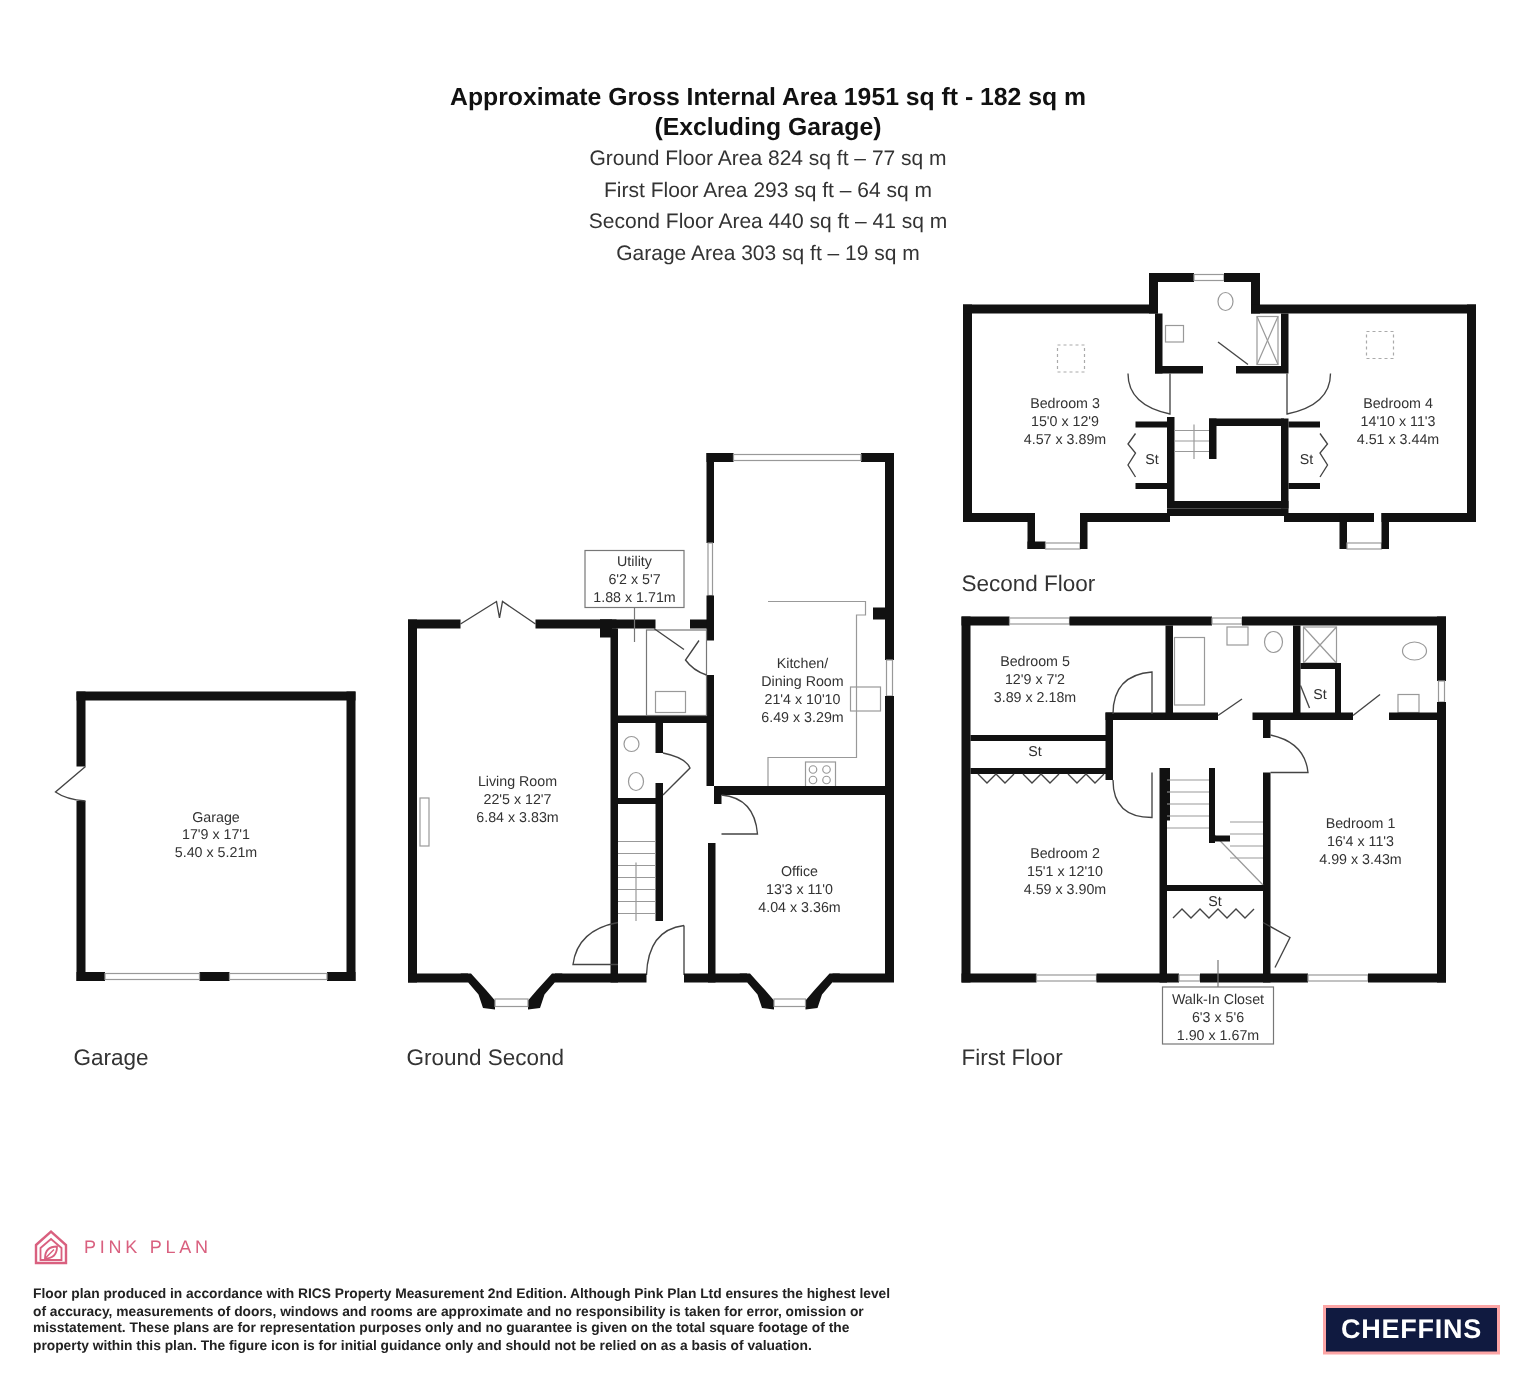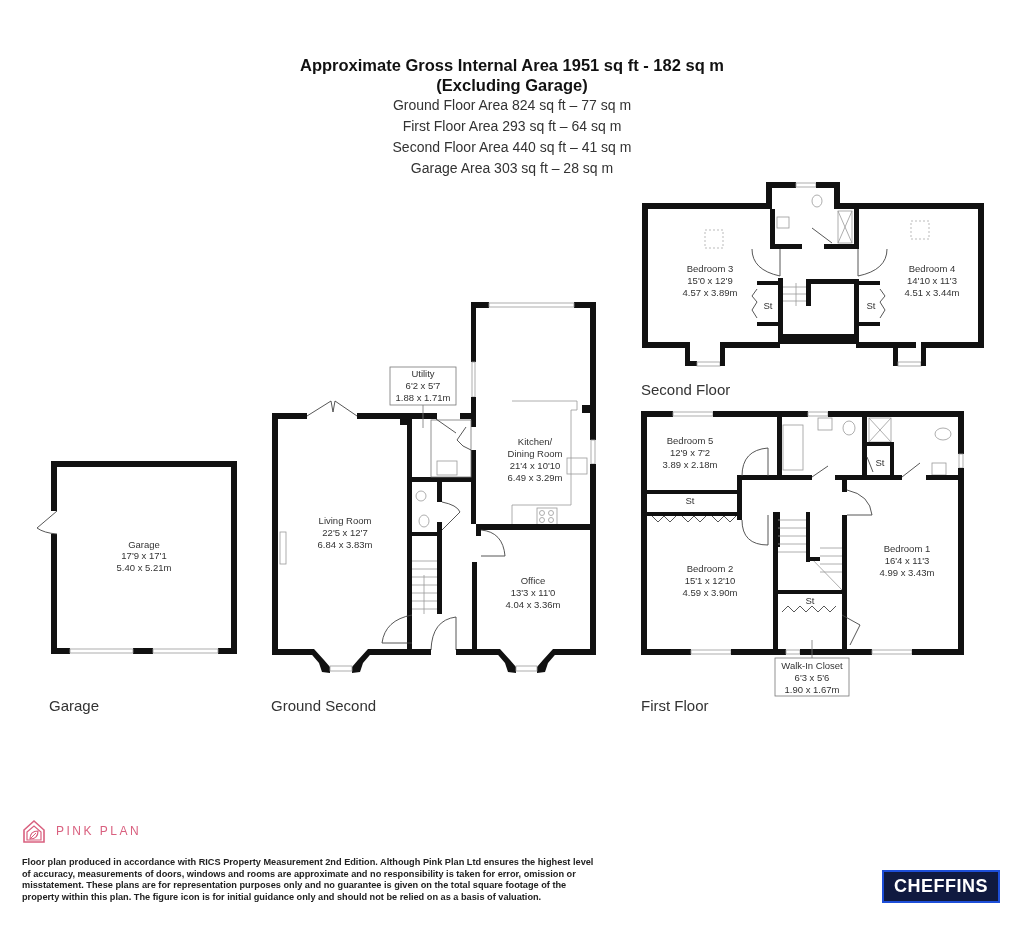--- a/index.html
+++ b/index.html
@@ -13,33 +13,33 @@
   .plan-svg { position: absolute; left: 0; top: 0; width: 1024px; height: 928px; }
   .plan-svg text { font-family: "Liberation Sans", sans-serif; fill: #333; }
 
   .floor-label { position: absolute; font-size: 15px; color: #333; }
 
   .logo { position: absolute; left: 22px; top: 818px; display: flex; align-items: center; gap: 10px; }
   .logo .logo-text { color: #d9607f; font-size: 12px; letter-spacing: 2.5px; }
 
   .disclaimer { position: absolute; left: 22px; top: 857px; width: 580px; font-size: 9.2px; line-height: 11.6px; color: #222; font-weight: bold; }
 
-  .cheffins { position: absolute; left: 882px; top: 870px; width: 118px; height: 33px; background: #1d4ed8; padding: 2px; }
+  .cheffins { position: absolute; left: 882px; top: 870px; width: 118px; height: 33px; background: #fca5a5; padding: 2px; }
   .cheffins .inner { width: 100%; height: 100%; background: #101a40; color: #fff; font-weight: bold; font-size: 18px; display: flex; align-items: center; justify-content: center; letter-spacing: 0.5px; }
 </style>
 </head>
 <body>
 
 <div class="header">
   <div class="title-bold">Approximate Gross Internal Area 1951 sq ft - 182 sq m</div>
   <div class="title-bold">(Excluding Garage)</div>
   <div class="area-line">Ground Floor Area 824 sq ft – 77 sq m</div>
   <div class="area-line">First Floor Area 293 sq ft – 64 sq m</div>
   <div class="area-line">Second Floor Area 440 sq ft – 41 sq m</div>
-  <div class="area-line">Garage Area 303 sq ft – 28 sq m</div>
+  <div class="area-line">Garage Area 303 sq ft – 19 sq m</div>
 </div>
 
 <svg class="plan-svg" viewBox="0 0 1024 928" xmlns="http://www.w3.org/2000/svg">
   <defs>
     <style>
       .w { fill: #111; }
       .win { fill: #fff; stroke: #999; stroke-width: 0.8; }
       .thin { fill: none; stroke: #777; stroke-width: 0.8; }
       .door { fill: none; stroke: #444; stroke-width: 0.9; }
       .fix { fill: none; stroke: #999; stroke-width: 0.8; }

